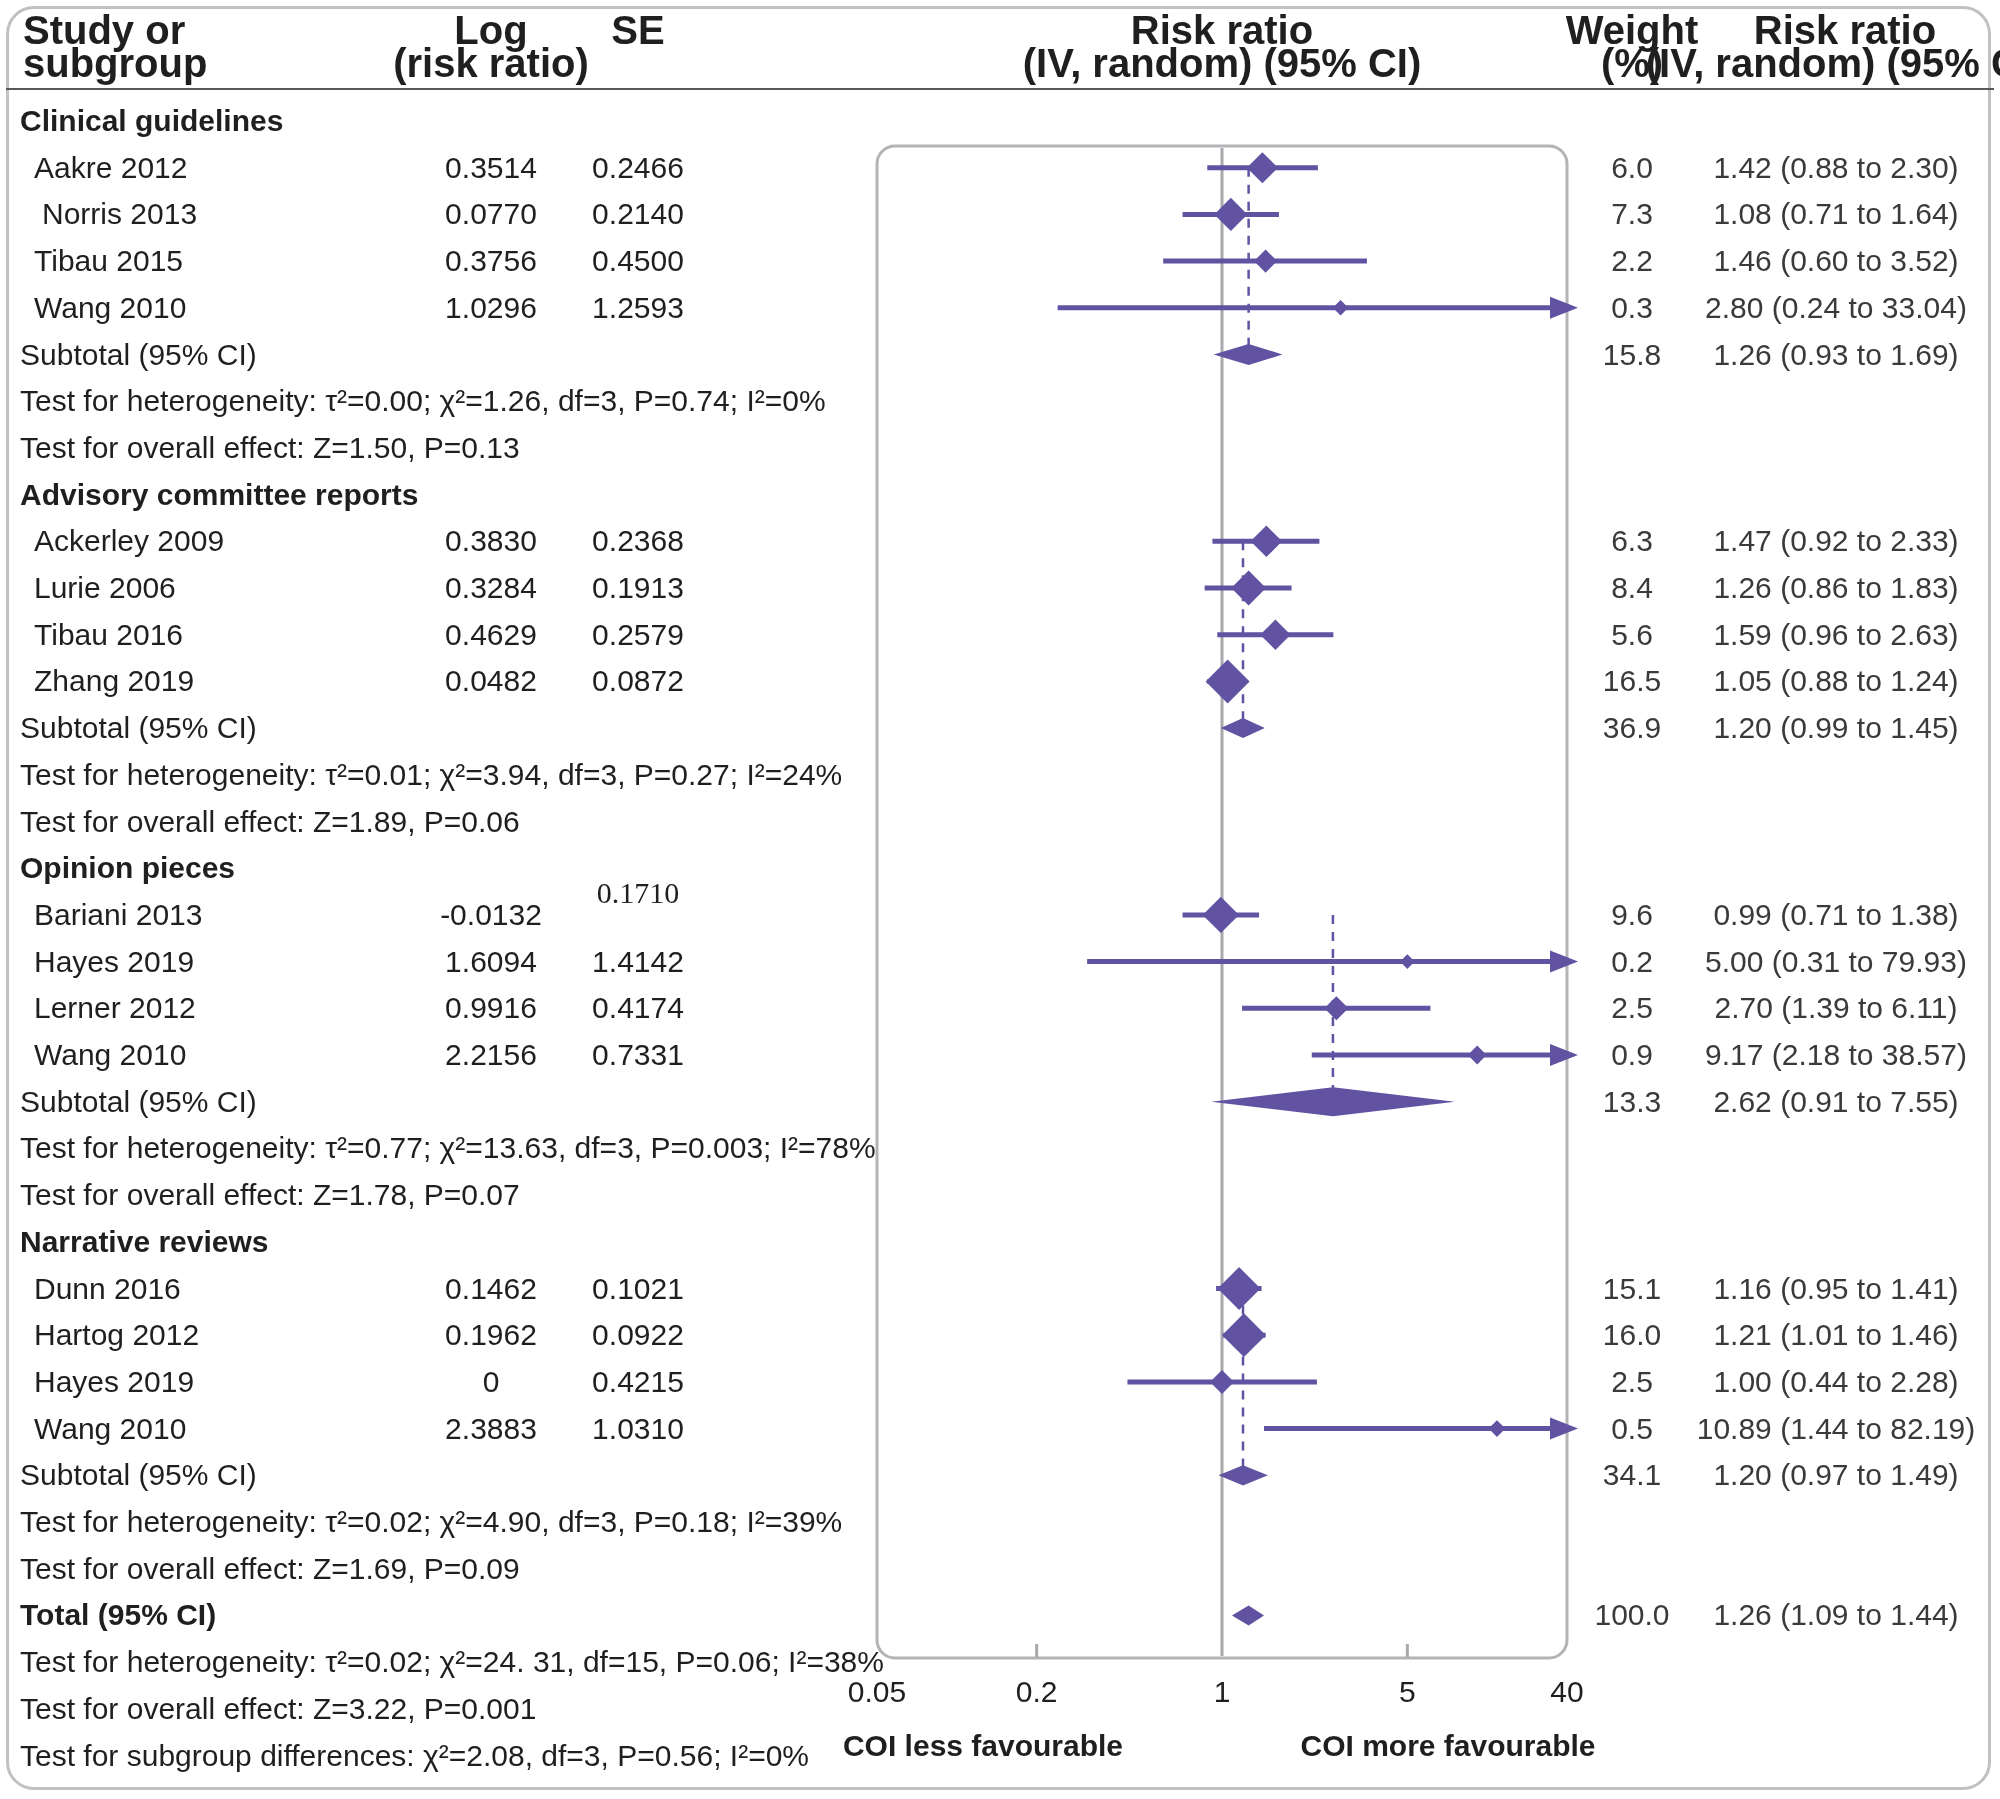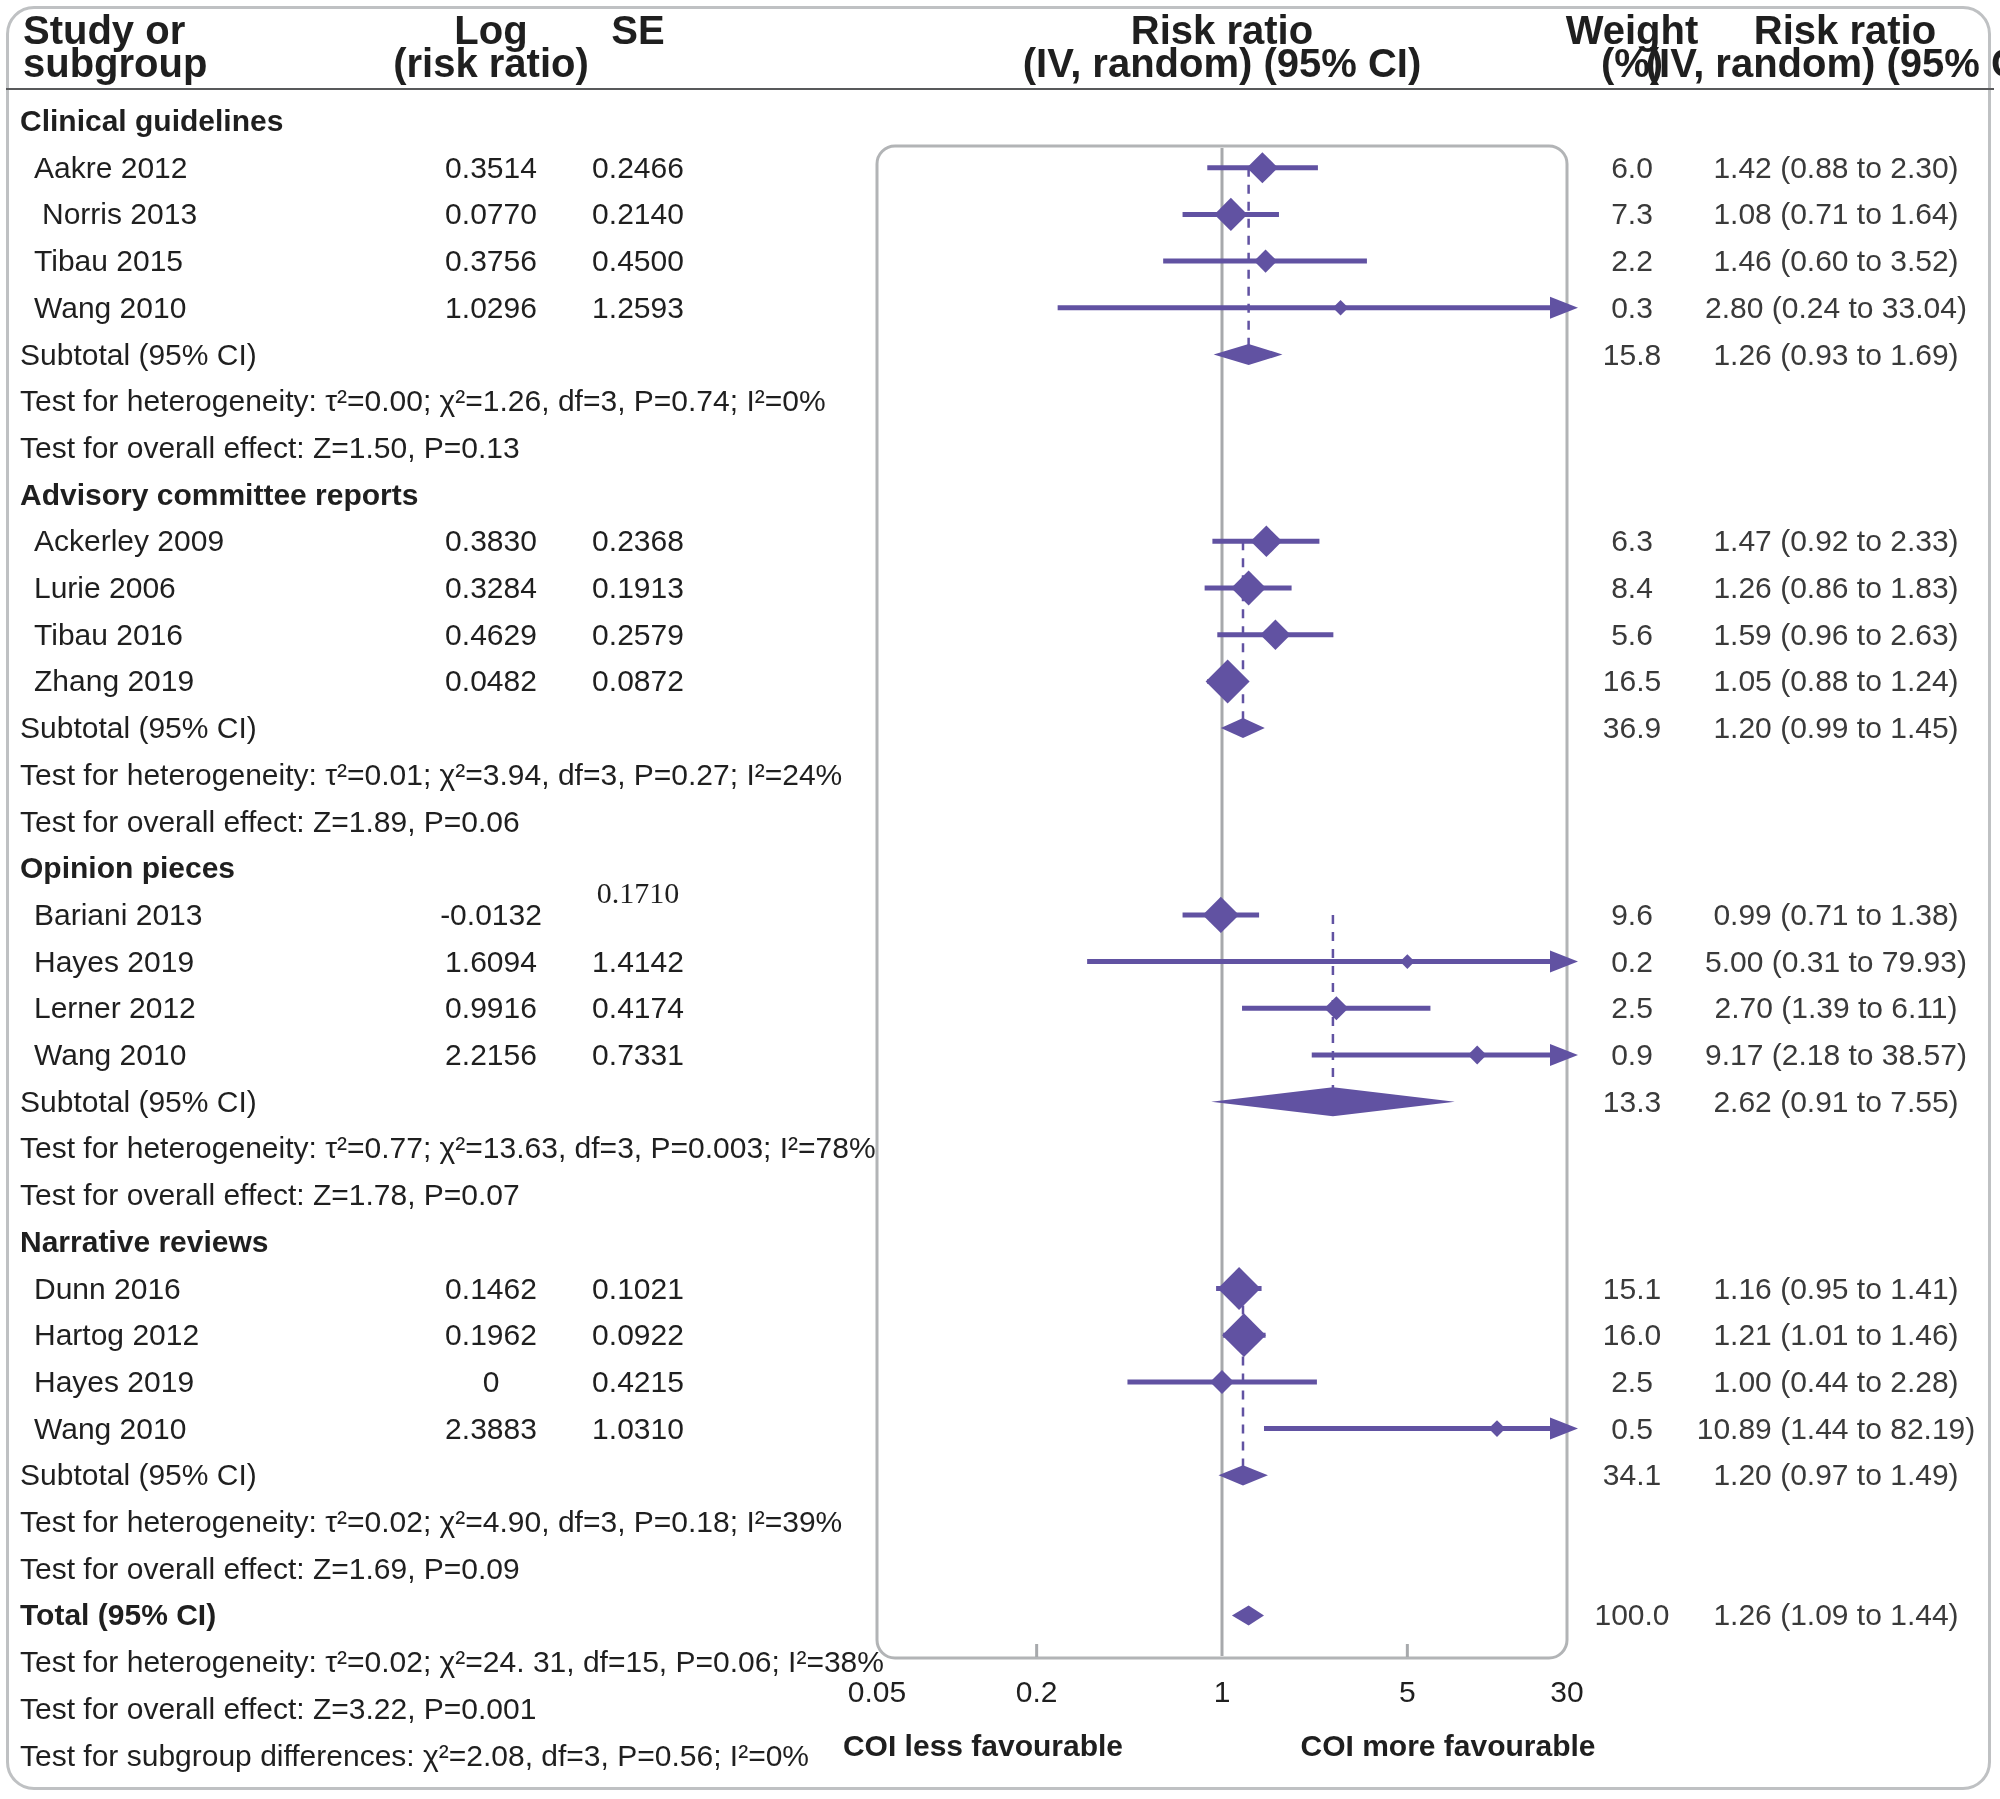--- a/index.html
+++ b/index.html
@@ -196,17 +196,17 @@
       <div class="t b" style="left: 20px; top: 1592.4px;">Total (95% CI)</div>
       <div class="t c num" style="left: 1632px; top: 1592.4px;">100.0</div>
       <div class="t c num" style="left: 1836px; top: 1592.4px;">1.26 (1.09 to 1.44)</div>
       <div class="t" style="left: 20px; top: 1639.1px;">Test for heterogeneity: τ²=0.02; χ²=24. 31, df=15, P=0.06; I²=38%</div>
       <div class="t" style="left: 20px; top: 1685.8px;">Test for overall effect: Z=3.22, P=0.001</div>
       <div class="t" style="left: 20px; top: 1732.5px;">Test for subgroup differences: χ²=2.08, df=3, P=0.56; I²=0%</div>
       <div class="t c" style="left: 877px; top: 1669px;">0.05</div>
       <div class="t c" style="left: 1036.65px; top: 1669px;">0.2</div>
       <div class="t c" style="left: 1222px; top: 1669px;">1</div>
       <div class="t c" style="left: 1407.35px; top: 1669px;">5</div>
-      <div class="t c" style="left: 1567px; top: 1669px;">30</div>
+      <div class="t c" style="left: 1567px; top: 1669px;">40</div>
       <div class="t c b" style="left: 983px; top: 1723px;">COI less favourable</div>
       <div class="t c b" style="left: 1448px; top: 1723px;">COI more favourable</div>
     </div>
 </div>
 
 </body></html>

